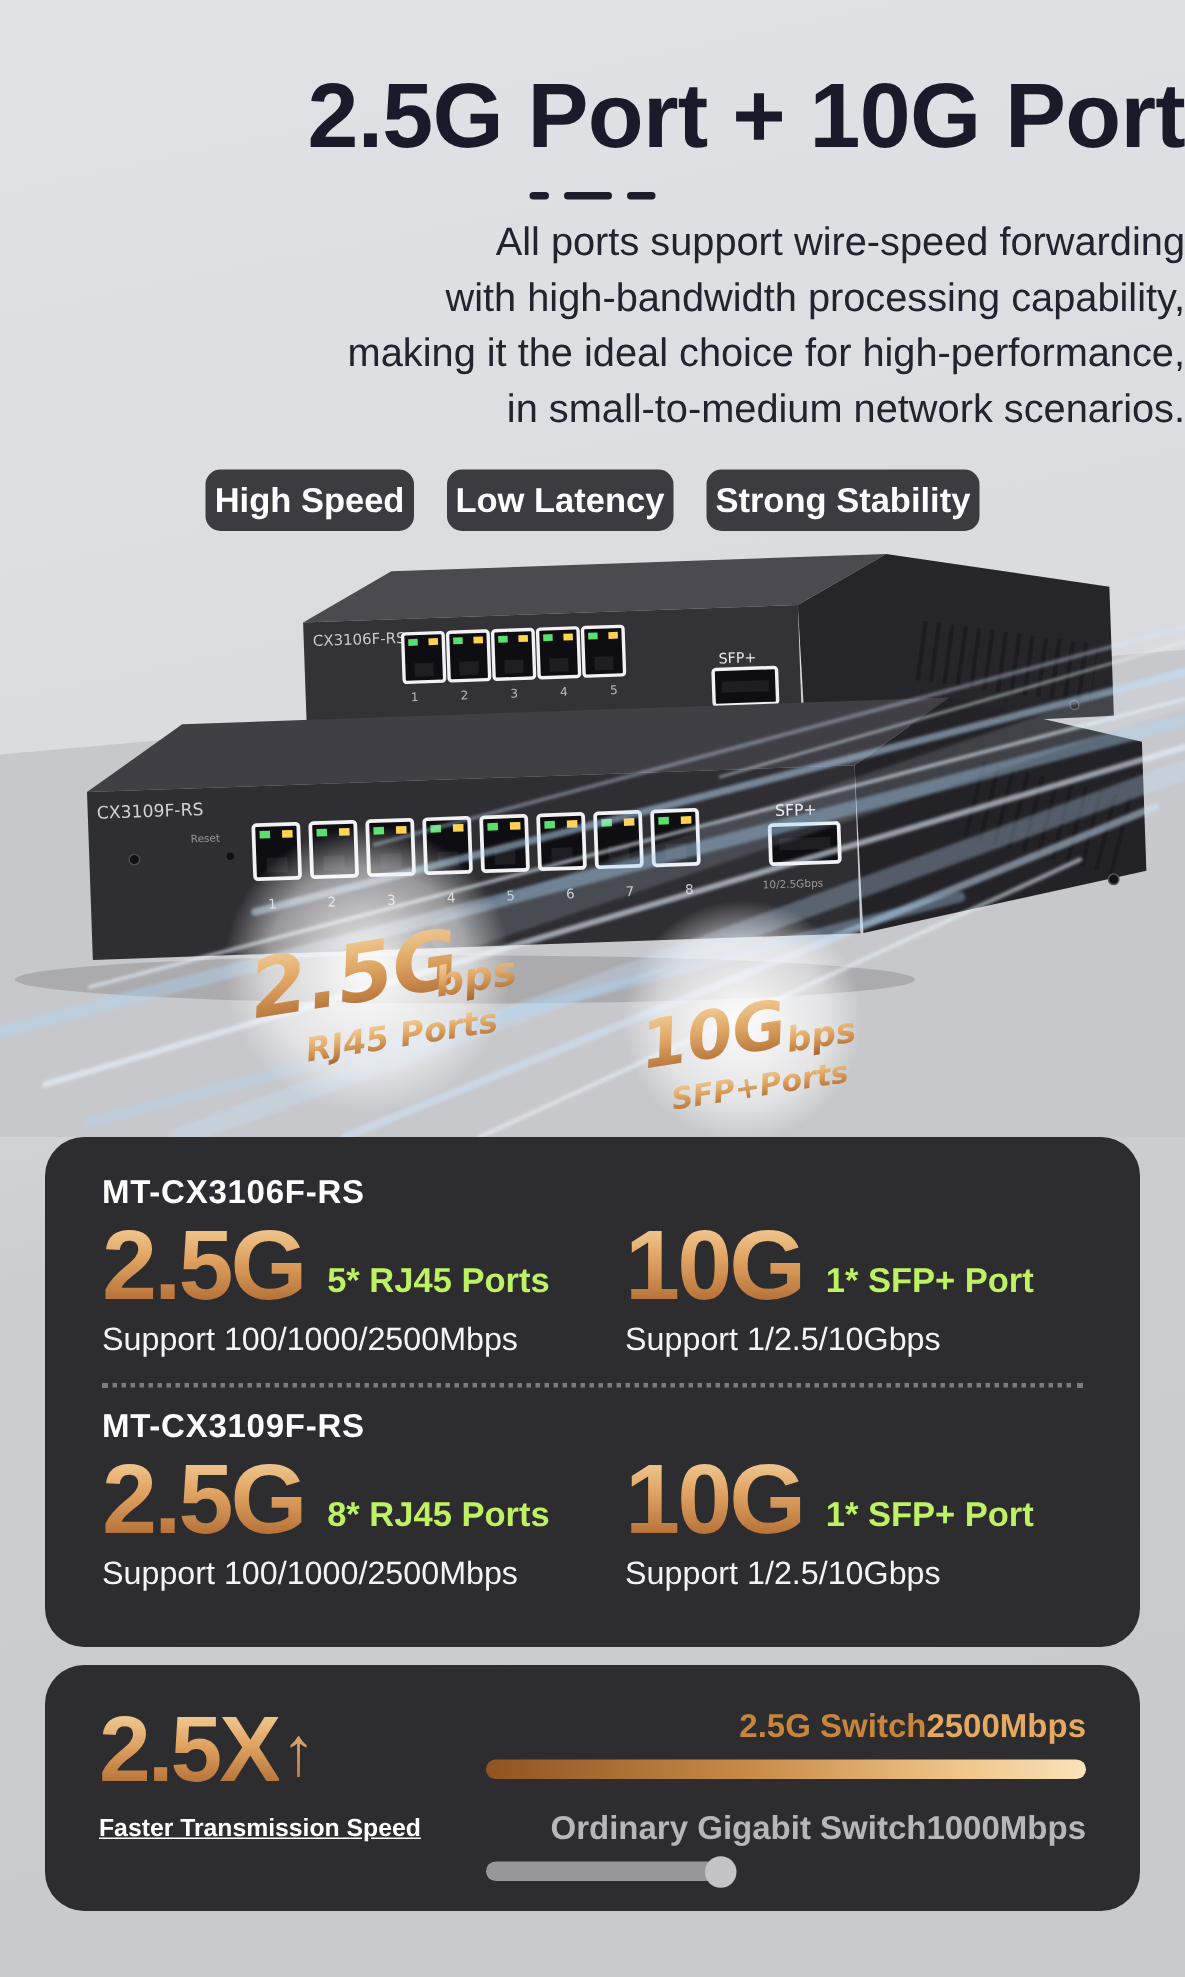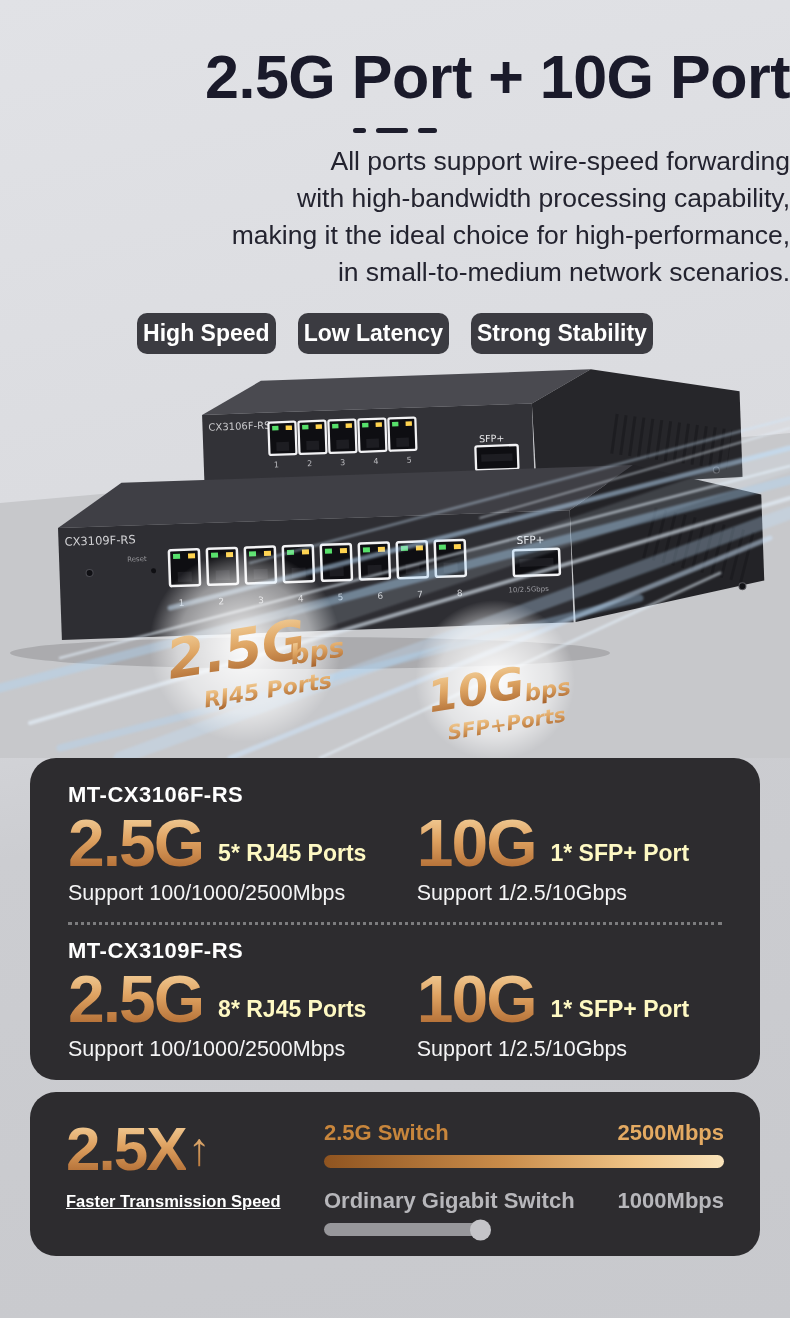--- a/index.html
+++ b/index.html
@@ -10,40 +10,40 @@
   .hero-title{margin-top:42px;text-align:right;font-size:61px;font-weight:800;color:#1a1a2a;letter-spacing:-.5px;}
   .dash-group{display:flex;justify-content:center;align-items:center;gap:10px;margin-top:16px;}
   .dash{height:5px;background:#1d1d2c;border-radius:2.5px;}
   .dash.d1{width:13px}.dash.d2{width:32px}.dash.d3{width:19px}
   .hero-desc{margin-top:10px;text-align:right;font-size:26.5px;line-height:37px;color:#23232f;}
   .badges{display:flex;justify-content:center;gap:22px;margin-top:22px;}
   .badge{background:#3b3b41;color:#fff;font-size:23px;font-weight:700;padding:7px 6px;border-radius:10px;}
   .product-visual{display:block;margin-top:4px;}
   .product-visual text{font-family:"DejaVu Sans",sans-serif;}
   .gold-script{font-family:"DejaVu Serif",serif;font-style:italic;font-weight:bold;}
-  .panel{background:#2d2c2f;border-radius:26px;margin:0 30px;padding:24px 38px 18px;}
+  .panel{background:#2d2c2f;border-radius:26px;margin:0 30px;padding:24px 38px 36px;}
   .model-name{color:#fff;font-size:22px;font-weight:700;letter-spacing:.5px;margin-bottom:2px;}
   .spec-grid{display:grid;grid-template-columns:1.04fr .96fr;column-gap:18px;}
   .spec-top{display:flex;align-items:flex-end;gap:15px;}
   .big-gold{font-size:66px;font-weight:800;line-height:1.0;letter-spacing:-2px;display:inline-block;
     background:linear-gradient(180deg,#f6d7a4 0%,#dfa261 45%,#a8622b 100%);
     -webkit-background-clip:text;background-clip:text;color:transparent;}
-  .spec-ports{color:#fef9c3;font-size:23px;font-weight:600;padding-bottom:9px;margin-top:12px;}
+  .spec-ports{color:#bef264;font-size:23px;font-weight:600;padding-bottom:9px;margin-top:12px;}
   .spec-support{color:#f4f4f5;font-size:21.5px;margin-top:5px;}
   .dotted-divider{border-top:3px dotted rgba(255,255,255,.38);margin:16px 0 13px;}
   .panel.comparison{margin-top:12px;display:flex;gap:26px;padding:26px 36px 20px;}
   .comp-left{width:232px;flex-shrink:0;}
   .comp-multiplier{display:flex;align-items:center;}
   .comp-left .big-gold{font-size:62px;}
   .gold-arrow{font-size:46px;font-weight:800;margin-left:2px;display:inline-block;
     background:linear-gradient(180deg,#eec28a,#b26e2e);
     -webkit-background-clip:text;background-clip:text;color:transparent;}
   .comp-caption{color:#fff;font-size:16.5px;font-weight:700;margin-top:12px;text-decoration:underline;}
   .comp-chart{flex:1;padding-top:2px;}
-  .bar-row{display:flex;justify-content:space-between;align-items:baseline;}
+  .bar-row{display:flex;justify-content:flex-end;align-items:baseline;}
   .bar-row.gold .bar-label{color:#c8863c}.bar-row.gold .bar-value{color:#e4aa62}
   .bar-row.gray{margin-top:20px}
   .bar-row.gray .bar-label,.bar-row.gray .bar-value{color:#b7b7bb}
   .bar-label,.bar-value{font-size:22px;font-weight:700;}
   .bar-track{margin-top:9px;height:13px;}
   .bar{height:13px;border-radius:7px;position:relative;}
   .bar.gold-bar{background:linear-gradient(90deg,#8f5420 0%,#c98c4a 45%,#efc487 78%,#f9e3ba 100%);}
   .bar.gray-bar{background:#97979b;}
   .bar-knob{position:absolute;right:-7px;top:50%;transform:translateY(-50%);
     width:21px;height:21px;border-radius:50%;background:#c4c4c8;}

